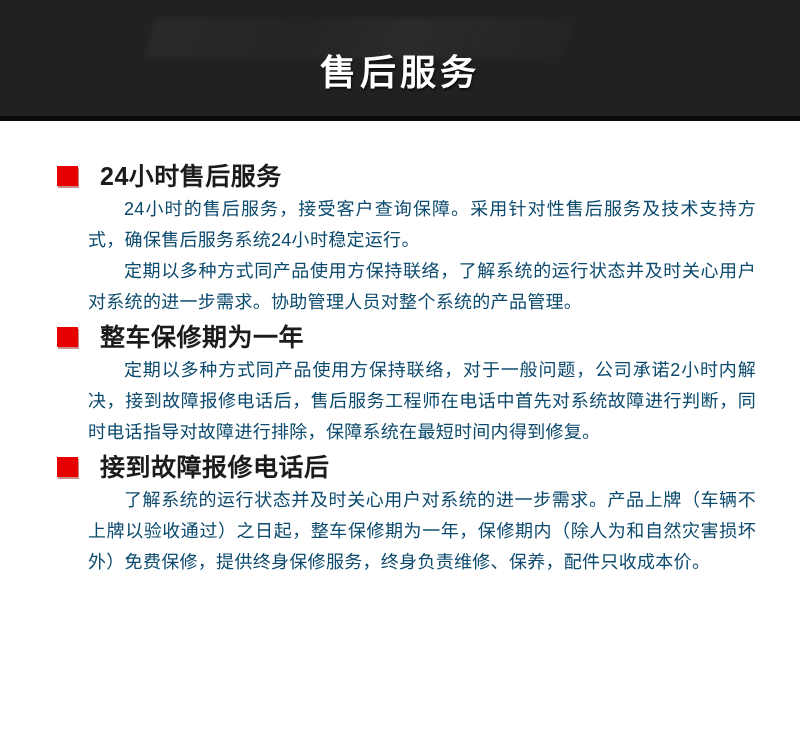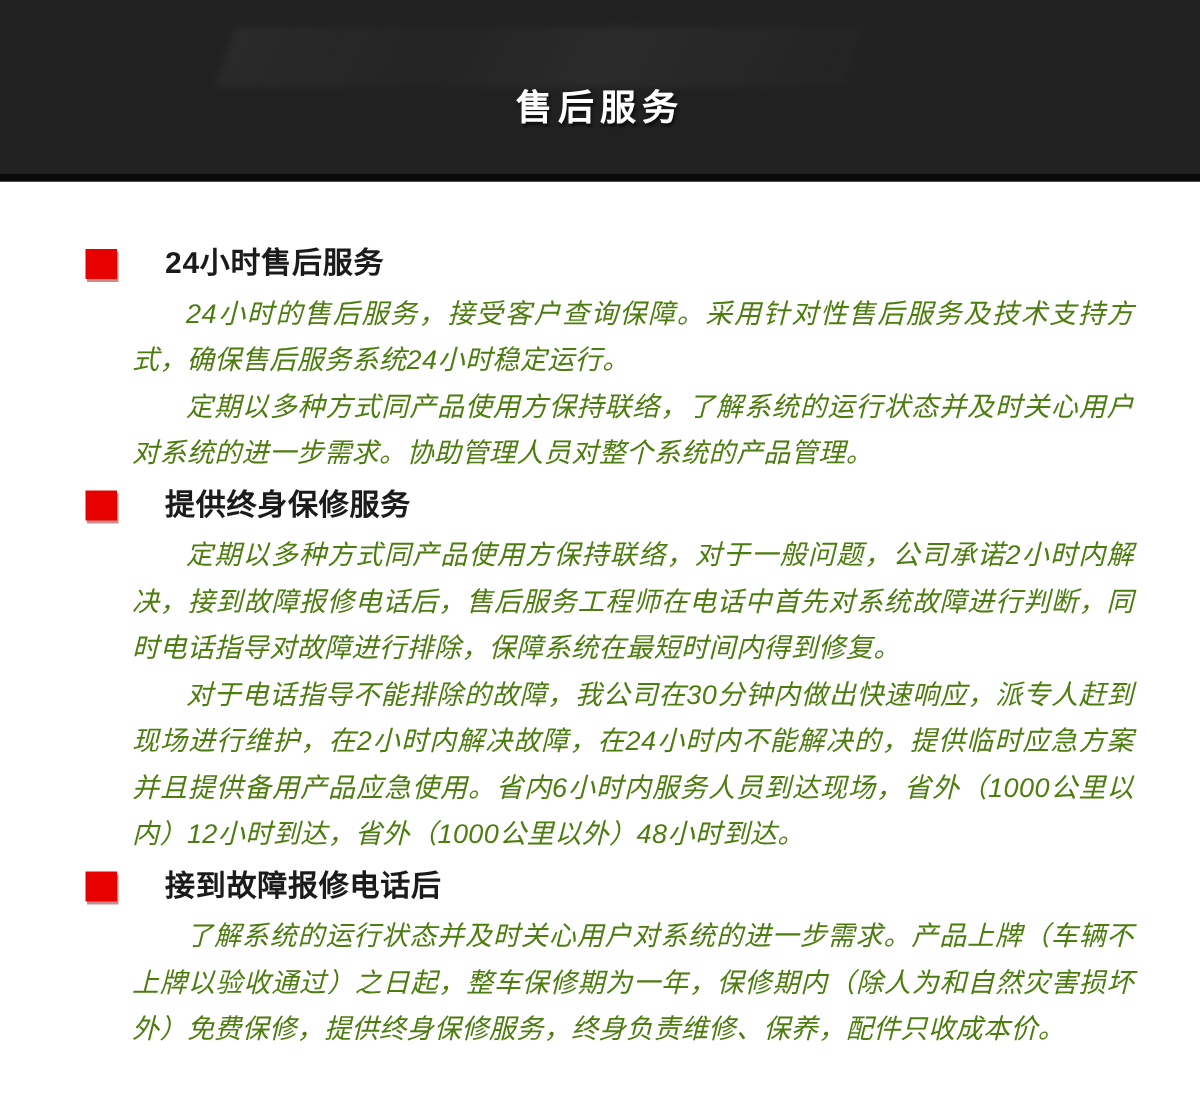--- a/index.html
+++ b/index.html
@@ -39,21 +39,21 @@
     pointer-events: none;
   }
   .banner h1 {
     position: absolute;
     left: 0;
     right: 0;
     top: 52px;
     margin: 0;
     text-align: center;
     color: #ffffff;
-    font-size: 24px;
+    font-size: 36px;
     line-height: 42px;
     font-weight: bold;
     letter-spacing: 4px;
     text-shadow: 1px 2px 2px rgba(0,0,0,0.6);
   }
 
   
   .content {
     padding: 36px 44px 0 57px;
     color: #2e2e2e;
@@ -65,36 +65,35 @@
   }
   .bullet {
     flex: 0 0 auto;
     width: 21px;
     height: 20px;
     background: #e60000;
     box-shadow: 1px 2px 0 rgba(140, 0, 0, 0.45);
     margin-right: 16px;
   }
   .sec-head h2 {
-    margin: 16px;
-    font-size: 20px;
+    margin: 6px;
+    font-size: 25px;
     line-height: 24px;
     font-weight: bold;
     color: #1b1b1b;
     letter-spacing: 0.5px;
   }
   .sec p {
     margin: 0 0 0 31px;
     font-size: 18px;
     line-height: 31px;
     text-align: justify;
     text-indent: 2em;
-    color: #4d7c0f;
+    color: #0c4a6e;
     letter-spacing: 0.3px;
-    font-style: italic;
   }
 </style>
 </head>
 <body>
 
 <header class="banner">
   <div class="watermark"></div>
   <h1>售后服务</h1>
 </header>
 
@@ -108,24 +107,23 @@
     <p>24小时的售后服务，接受客户查询保障。采用针对性售后服务及技术支持方式，确保售后服务系统24小时稳定运行。</p>
   </section>
 
   <section class="sec">
     <p>定期以多种方式同产品使用方保持联络，了解系统的运行状态并及时关心用户对系统的进一步需求。协助管理人员对整个系统的产品管理。</p>
   </section>
 
   <section class="sec">
     <div class="sec-head">
       <span class="bullet"></span>
-      <h2>提供终身保修服务</h2>
+      <h2>整车保修期为一年</h2>
     </div>
     <p>定期以多种方式同产品使用方保持联络，对于一般问题，公司承诺2小时内解决，接到故障报修电话后，售后服务工程师在电话中首先对系统故障进行判断，同时电话指导对故障进行排除，保障系统在最短时间内得到修复。</p>
-    <p>对于电话指导不能排除的故障，我公司在30分钟内做出快速响应，派专人赶到现场进行维护，在2小时内解决故障，在24小时内不能解决的，提供临时应急方案并且提供备用产品应急使用。省内6小时内服务人员到达现场，省外（1000公里以内）12小时到达，省外（1000公里以外）48小时到达。</p>
   </section>
 
   <section class="sec">
     <div class="sec-head">
       <span class="bullet"></span>
       <h2>接到故障报修电话后</h2>
     </div>
     <p>了解系统的运行状态并及时关心用户对系统的进一步需求。产品上牌（车辆不上牌以验收通过）之日起，整车保修期为一年，保修期内（除人为和自然灾害损坏外）免费保修，提供终身保修服务，终身负责维修、保养，配件只收成本价。</p>
   </section>
 

